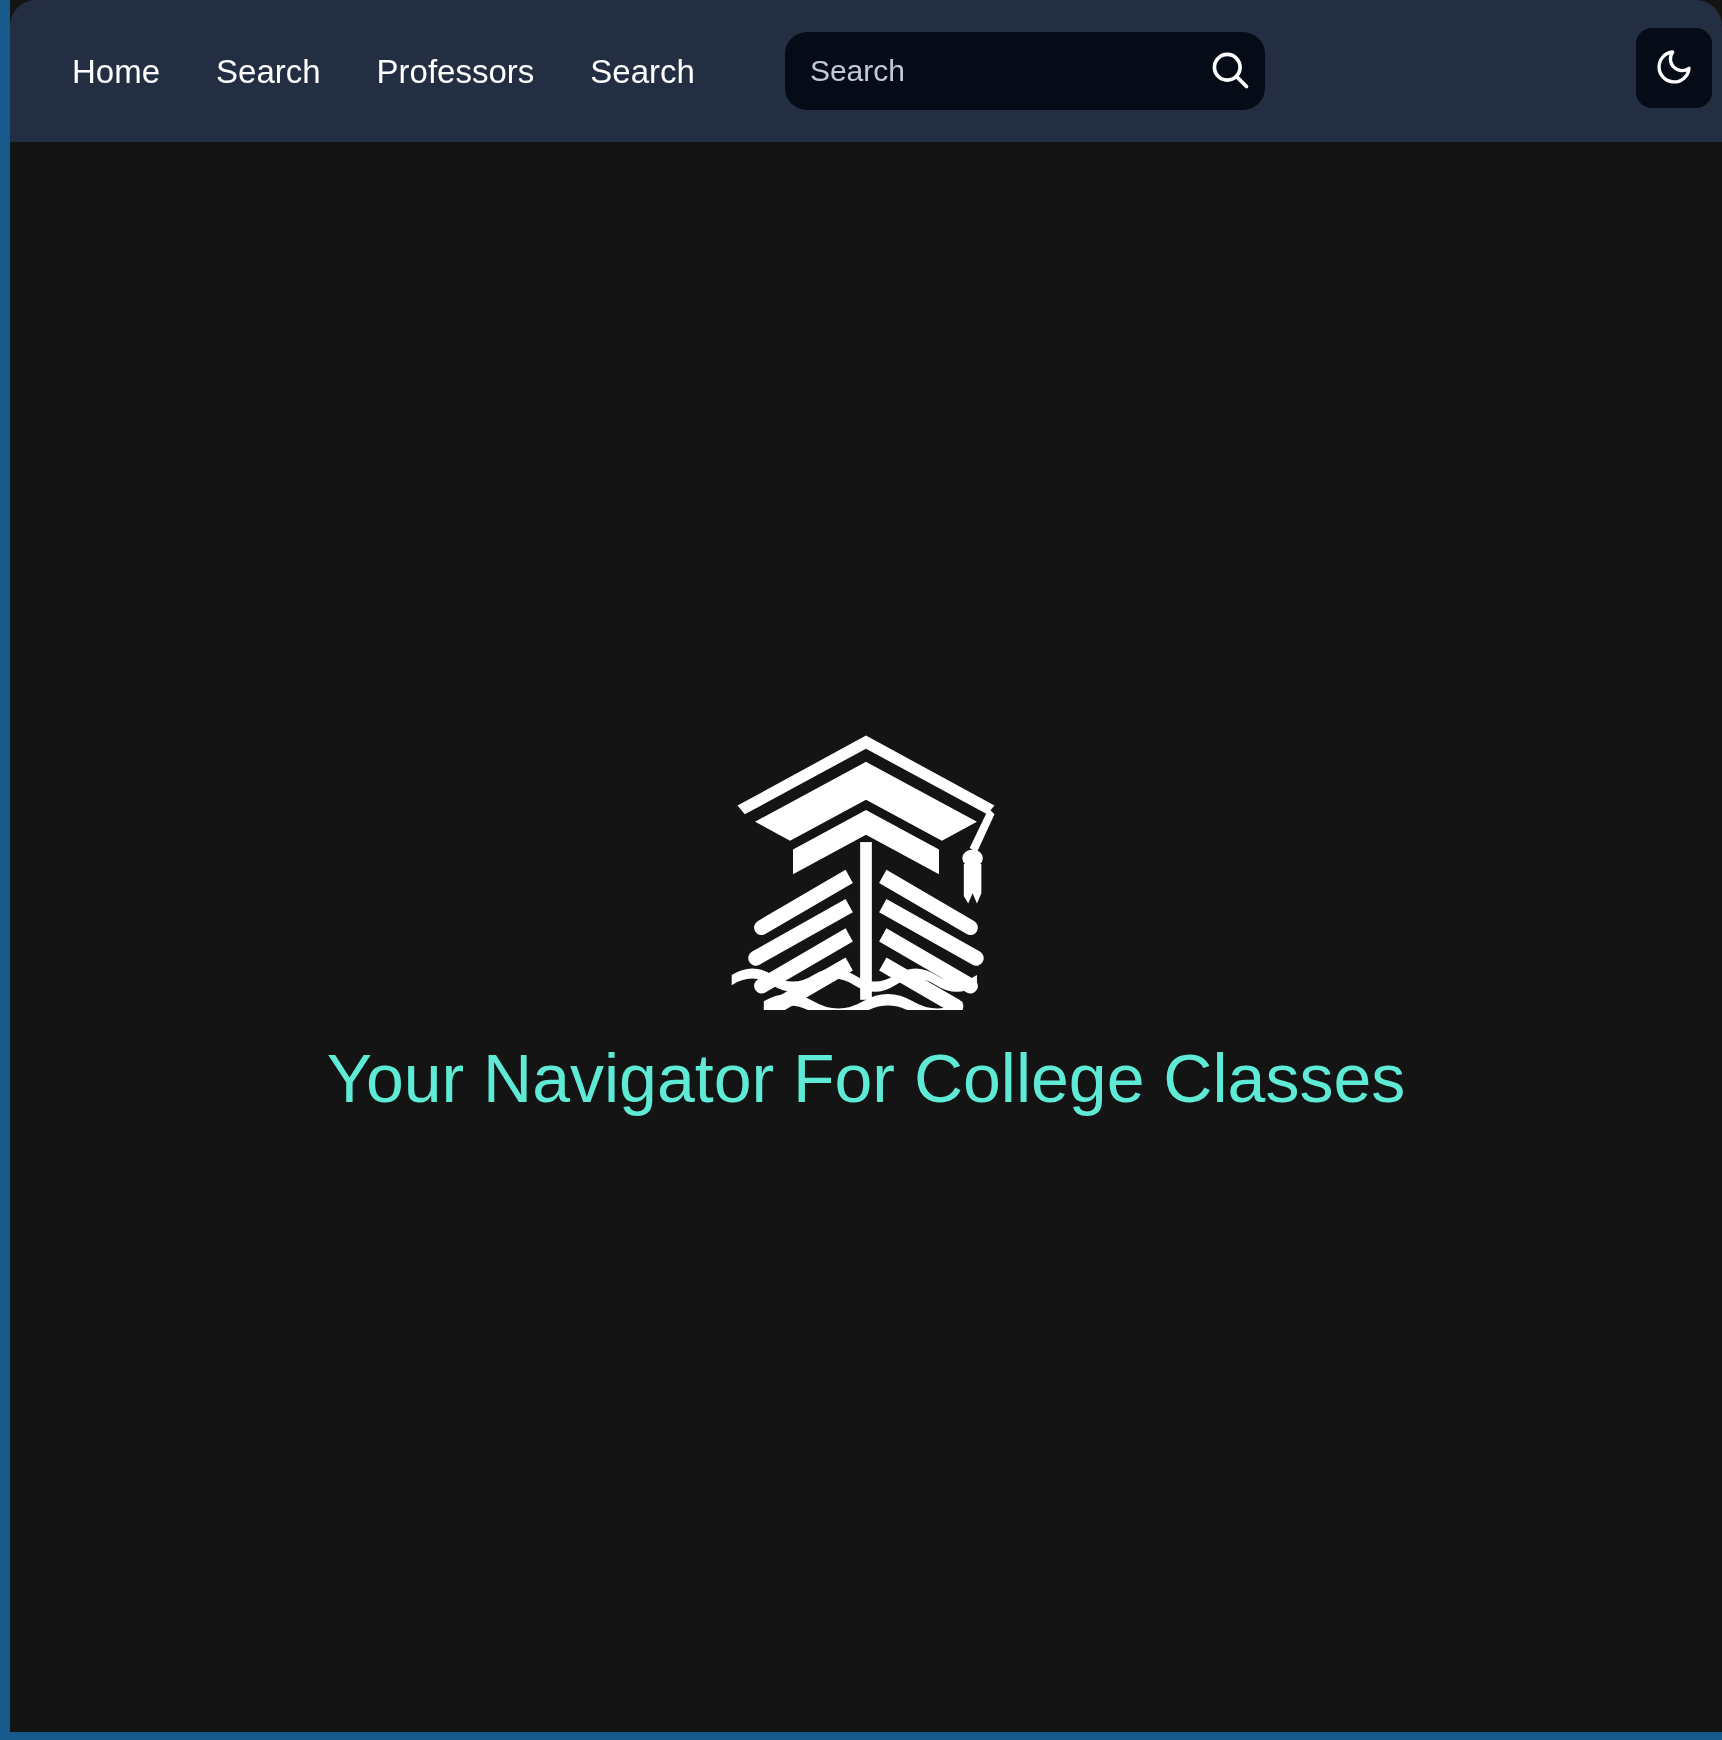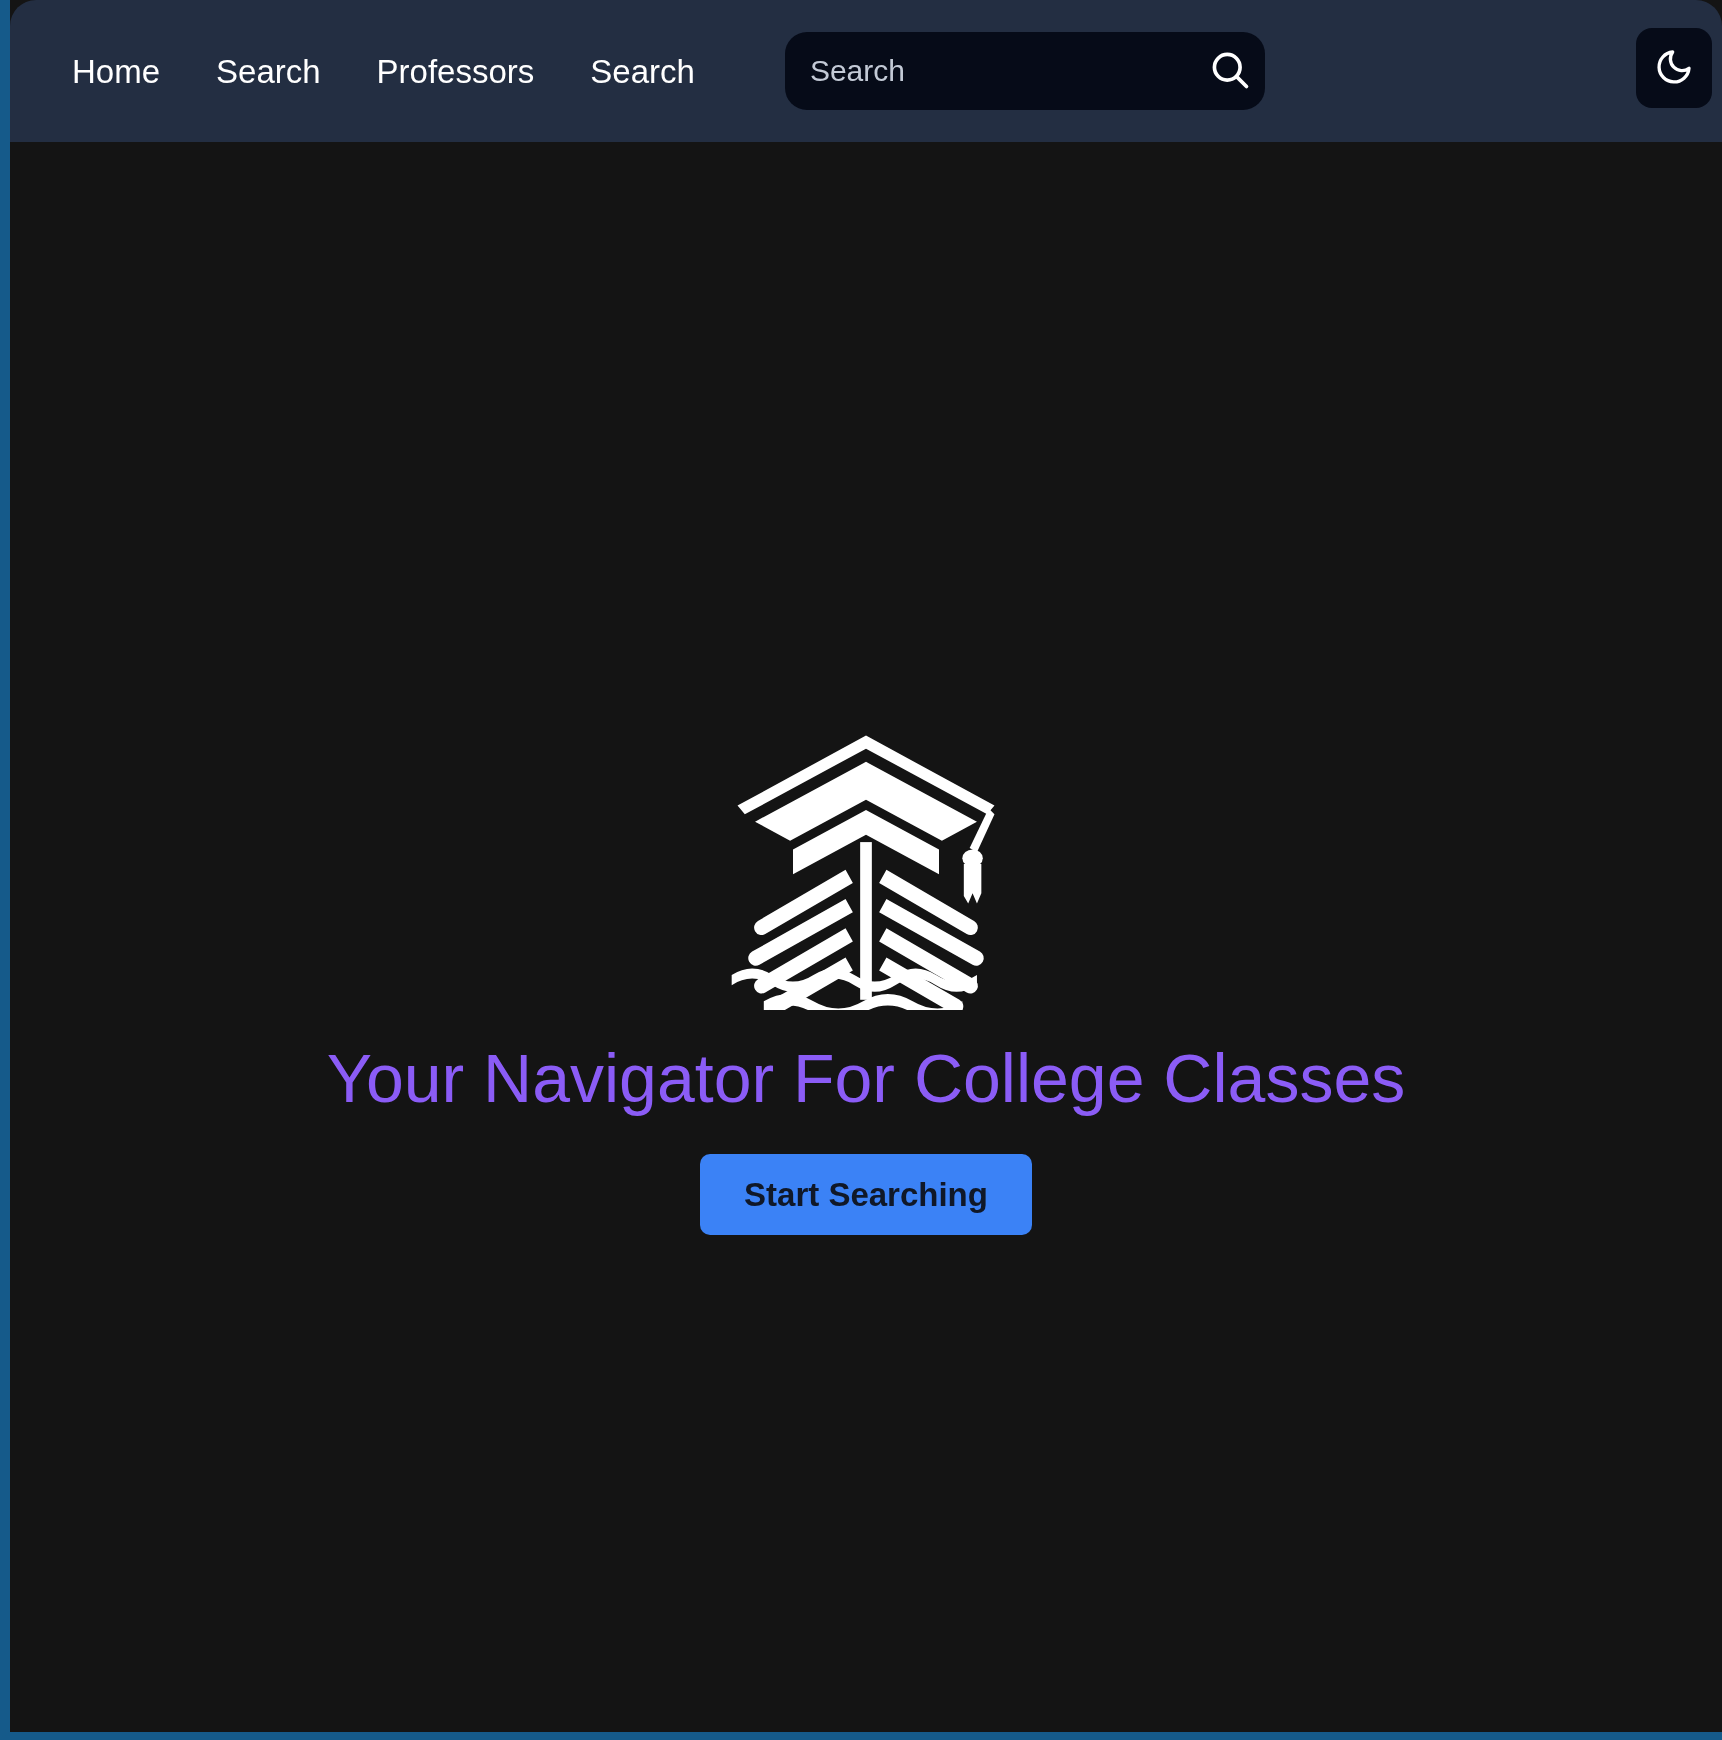--- a/index.html
+++ b/index.html
@@ -142,21 +142,21 @@
     font-size: 94px;
     font-weight: 700;
     letter-spacing: -1.5px;
     line-height: 1;
     text-align: center;
     white-space: nowrap;
   }
 
   .hero-subtitle {
     margin-top: 32px;
-    color: #8b5cf6;
+    color: #5eead4;
     font-size: 68px;
     font-weight: 400;
     line-height: 1;
     text-align: center;
     white-space: nowrap;
   }
 
   .cta-button {
     margin-top: 42px;
     background: #3b82f6;
@@ -243,17 +243,16 @@
                      v8 q-17 10 -34 0 t-34 0 t-34 0 t-34 0 Z"></path>
             <path d="M62 212 q19 -11 38 0 t38 0
                      v8 q-19 11 -38 0 t-38 0 Z"></path>
           </svg>
         </span>
       </div>
 
 
       <p class="hero-subtitle">Your Navigator For College Classes</p>
 
-      <button class="cta-button">Start Searching</button>
     </main>
 
   </div>
 </div>
 
 </body></html>

